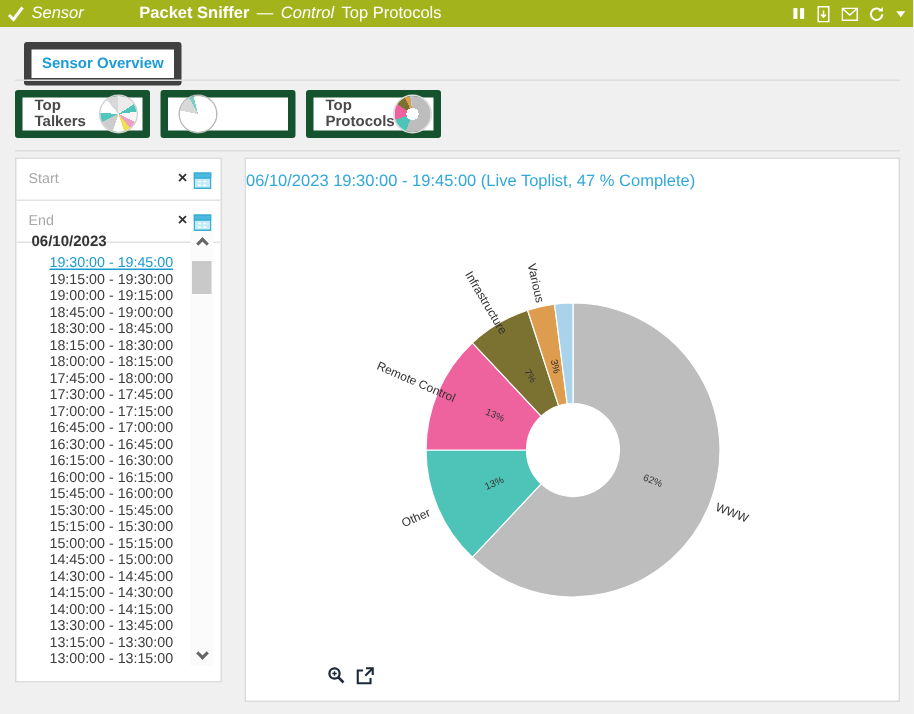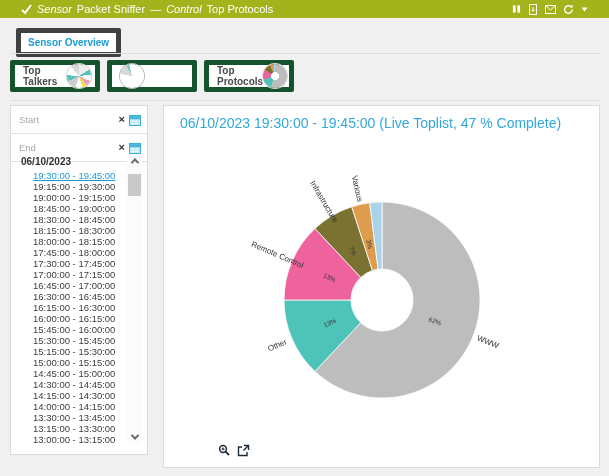--- a/index.html
+++ b/index.html
@@ -1,23 +1,23 @@
 <!DOCTYPE html>
 <html><head>
 <meta charset="utf-8">
 <style>
   * { margin:0; padding:0; box-sizing:border-box; }
   body { background:#e8e8e8; font-family:"Liberation Sans", sans-serif; }
   .screen { position:relative; width:609px; height:476px; background:#f0f0f0; overflow:hidden; }
 
   
   .topbar { position:absolute; left:0; top:0; width:609px; height:18px; background:#a3b31c;
-            display:flex; align-items:center; padding:0 21px; color:#fff; font-size:11px; gap:5px;justify-content:flex-end; }
+            display:flex; align-items:center; padding:0 5px; color:#fff; font-size:11px; gap:5px;justify-content:flex-end; }
   .topbar .kind { font-style:italic; }
-  .topbar .strong { font-weight:normal; }
+  .topbar .strong { font-weight:bold;margin-left:32px; }
   .topbar-icons { margin-left:auto; display:flex; align-items:center; gap:7px; }
   .topbar-icons svg { display:block; }
 
   
   .toolbar { position:absolute; left:16px; top:28px; display:flex; gap:4px; }
   .btn { background:#fff; border:5px solid #404040; border-radius:2px; color:#1b9cd8;
          font-weight:bold; font-size:10px; padding:4px 7px; cursor:pointer; font-family:inherit; }
 
   .divider { position:absolute; left:10px; right:9px; height:1px; background:#dedede; }
 
@@ -44,21 +44,21 @@
   .scroll-btn { position:absolute; left:0; width:15px; height:14px; display:flex; align-items:center; justify-content:center; cursor:pointer; }
   .scroll-btn.up { top:0; } .scroll-btn.down { bottom:0; }
   .chev { display:block; width:6px; height:6px; border-right:2px solid #666; border-bottom:2px solid #666; }
   .chev.up { transform:rotate(-135deg) translate(-1px,-1px); }
   .chev.down { transform:rotate(45deg) translate(-1px,-1px); }
   .scroll-thumb { position:absolute; left:1px; top:20px; width:13px; height:22px; background:#c9c9c9; cursor:grab; }
 
   
   .chart-panel { position:absolute; left:163px; top:105px; width:437px; height:363px;
                  background:#fff; border:1px solid #dcdcdc; }
-  .chart-title { position:absolute; left:16px; top:9px; font-size:14px; color:#31a8dc; }
+  .chart-title { position:absolute; left:0; top:9px; font-size:11px; color:#31a8dc; }
   #donut-svg { position:absolute; left:0; top:22px; }
   .chart-actions { position:absolute; left:54px; bottom:10px; display:flex; gap:6px; align-items:center; }
   .chart-actions svg { display:block; cursor:pointer; }
 </style>
 </head>
 <body>
 
 <div class="screen">
 
   <header class="topbar">

